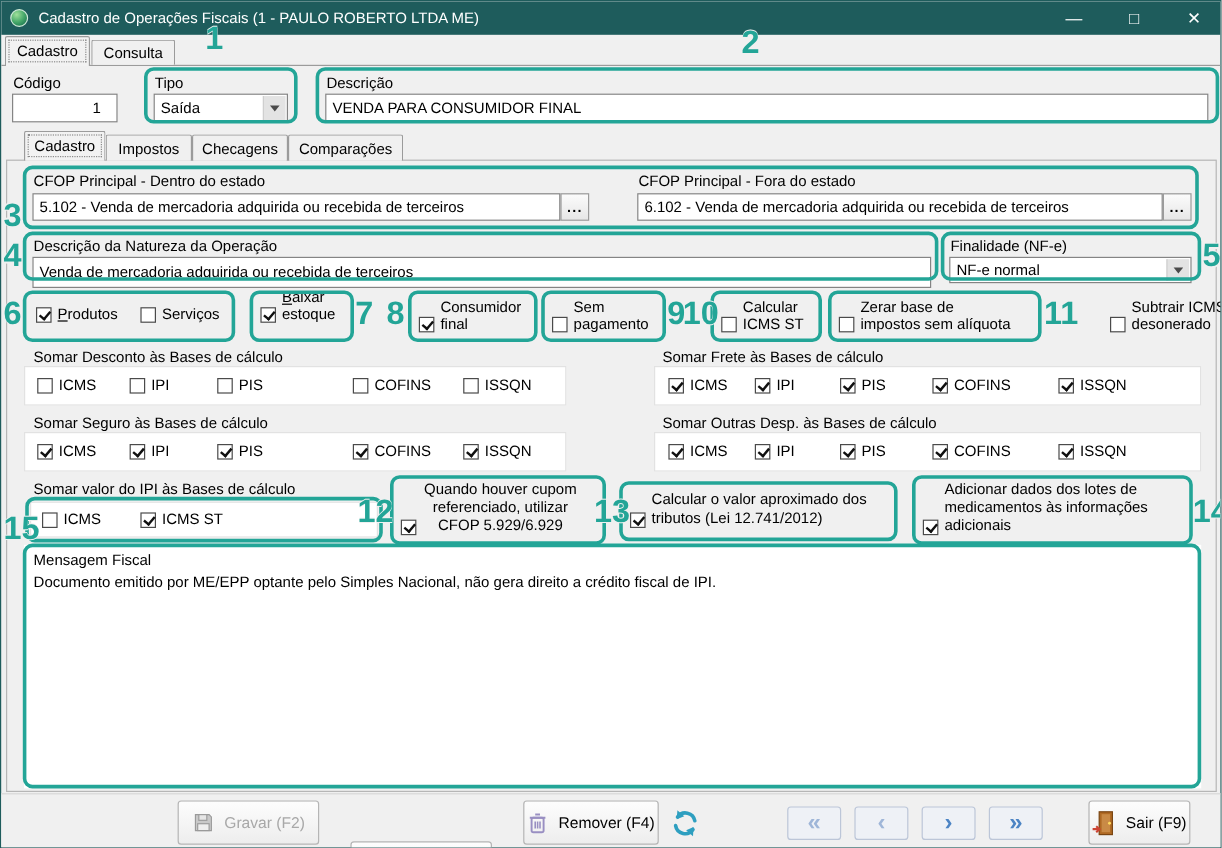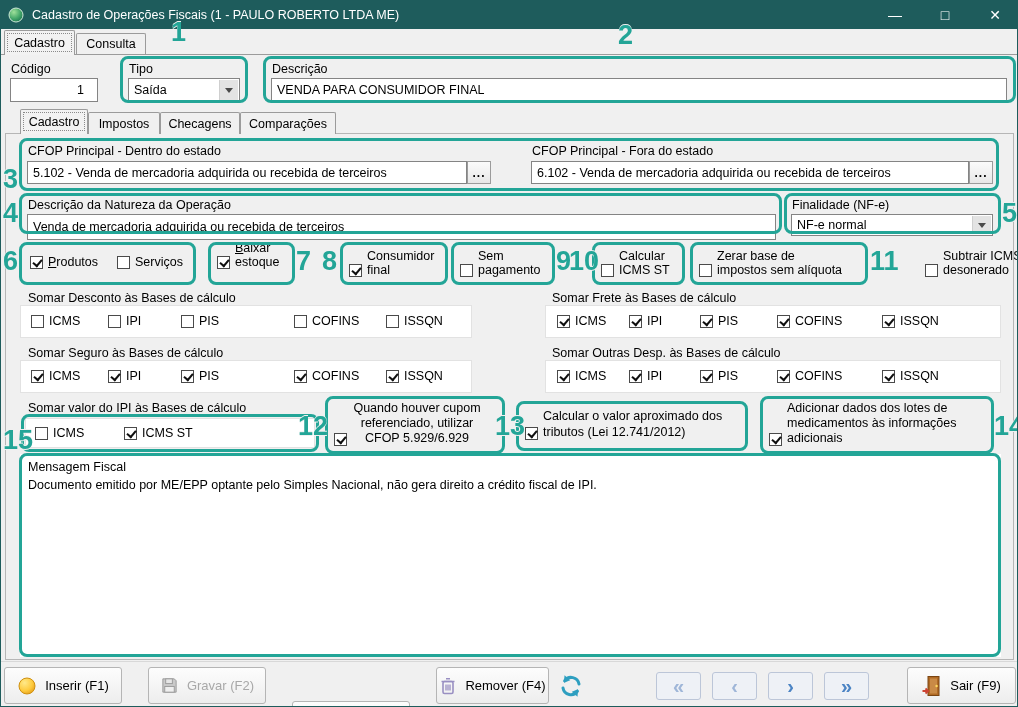--- a/index.html
+++ b/index.html
@@ -256,21 +256,21 @@
       <span class="cb-box checked"></span>
       <span class="cb-lbl">ISSQN</span>
     </span>
 
   <span class="lbl" style="left:27px;top:400px">Somar valor do IPI às Bases de cálculo</span>
   <div class="strip" style="left:24px;top:417px;width:290px;height:30px"></div>
   <span class="cb" style="left:34px;top:425px">
       <span class="cb-box"></span>
       <span class="cb-lbl">ICMS</span>
     </span>
-  <span class="cb" style="left:123px;top:425px">
+  <span class="cb" style="left:116px;top:425px">
       <span class="cb-box checked"></span>
       <span class="cb-lbl">ICMS ST</span>
     </span>
 
   <span class="cb" style="left:333px;top:400px">
     <span class="cb-box checked" style="margin-top:17px"></span>
     <span class="cb-lbl" style="width:130px;text-align:center;line-height:15px">Quando houver cupom referenciado, utilizar CFOP 5.929/6.929</span>
   </span>
   <span class="cb" style="left:524px;top:407px">
     <span class="cb-box checked" style="margin-top:9px"></span>
@@ -280,33 +280,20 @@
     <span class="cb-box checked" style="margin-top:17px"></span>
     <span class="cb-lbl" style="width:190px;line-height:15px">Adicionar dados dos lotes de medicamentos às informações adicionais</span>
   </span>
 
   <div class="memo" style="left:19px;top:453px;width:981px;height:203px"></div>
   <span class="lbl" style="left:27px;top:459px">Mensagem Fiscal</span>
   <span class="lbl" style="left:27px;top:477px;max-width:960px">Documento emitido por ME/EPP optante pelo Simples Nacional, não gera direito a crédito fiscal de IPI.</span>
 
   <div class="toolbar"></div>
 
-  <div class="btn" style="left:3px;top:666px;width:118px;height:37px">
-    <svg width="20" height="20" viewBox="0 0 20 20">
-      <defs>
-          <radialGradient id="yg" cx="35%" cy="30%" r="75%">
-            <stop offset="0%" stop-color="#ffe98a"></stop>
-            <stop offset="65%" stop-color="#fecb3e"></stop>
-            <stop offset="100%" stop-color="#e8a31e"></stop>
-          </radialGradient>
-        </defs>
-      <circle cx="10" cy="10" r="8" fill="url(#yg)" stroke="#cf9010"></circle>
-    </svg>
-    <span>Inserir (F1)</span>
-  </div>
 
   <div class="btn disabled" style="left:147px;top:666px;width:118px;height:37px">
     <svg width="19" height="19" viewBox="0 0 20 20">
       <path d="M3 3h12l2 2v12H3z" fill="#c9c9c9" stroke="#9a9a9a"></path>
       <rect x="6" y="3" width="7" height="5" fill="#e6e6e6" stroke="#9a9a9a"></rect>
       <rect x="5" y="11" width="10" height="6" fill="#efefef" stroke="#9a9a9a"></rect>
     </svg>
     <span>Gravar (F2)</span>
   </div>
 
@@ -341,21 +328,21 @@
   <div class="navbtn nav-muted" style="left:711px;top:671px;width:45px;height:28px">
       <span>‹</span>
     </div>
   <div class="navbtn nav-strong" style="left:767px;top:671px;width:45px;height:28px">
       <span>›</span>
     </div>
   <div class="navbtn nav-strong" style="left:823px;top:671px;width:45px;height:28px">
       <span>»</span>
     </div>
 
-  <div class="btn" style="left:906px;top:666px;width:109px;height:37px">
+  <div class="btn" style="left:906px;top:666px;width:85px;height:37px">
     <svg width="20" height="22" viewBox="0 0 20 22">
       <rect x="6" y="1.5" width="11" height="19" fill="#b06a24" stroke="#7a4512"></rect>
       <rect x="8" y="3.5" width="7" height="15" fill="#c98a46"></rect>
       <circle cx="14.6" cy="11" r="1.2" fill="#ffd95e"></circle>
       <path d="M0.5 16h5M3.5 13.5l2.8 2.5-2.8 2.5" stroke="#cc4433" stroke-width="1.8" fill="none"></path>
     </svg>
     <span>Sair (F9)</span>
   </div>
 
   <div class="ann" style="left:119px;top:55px;width:128px;height:47px"></div>

